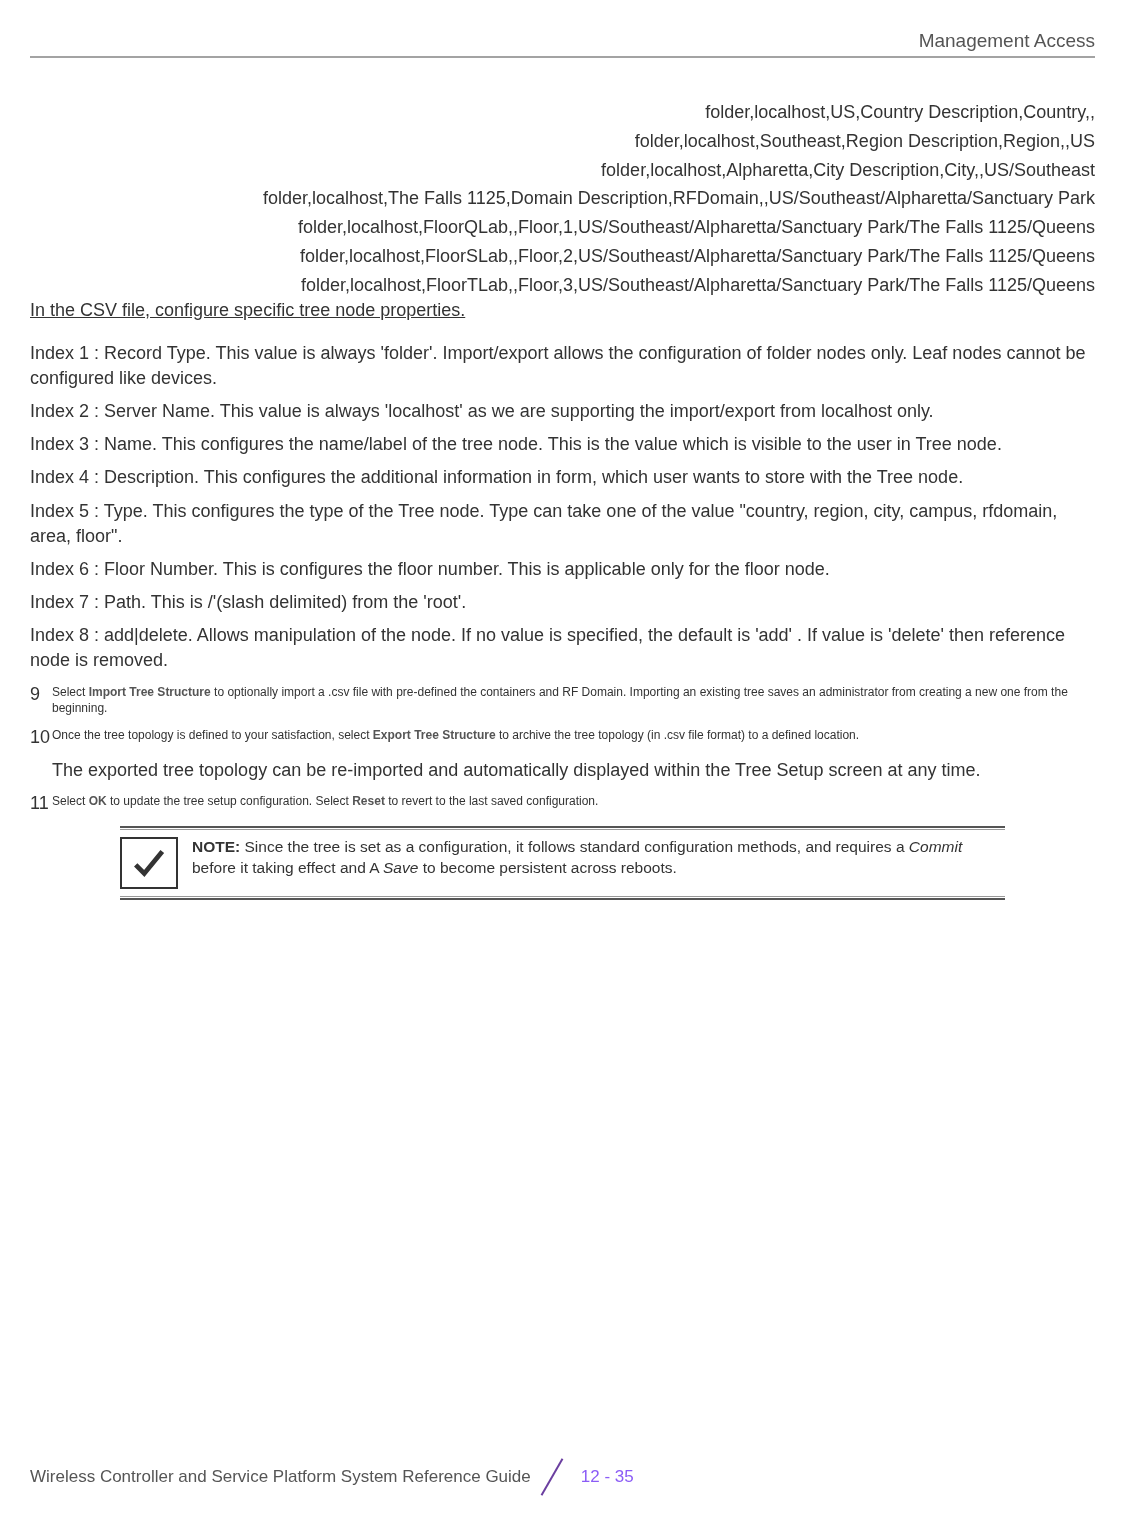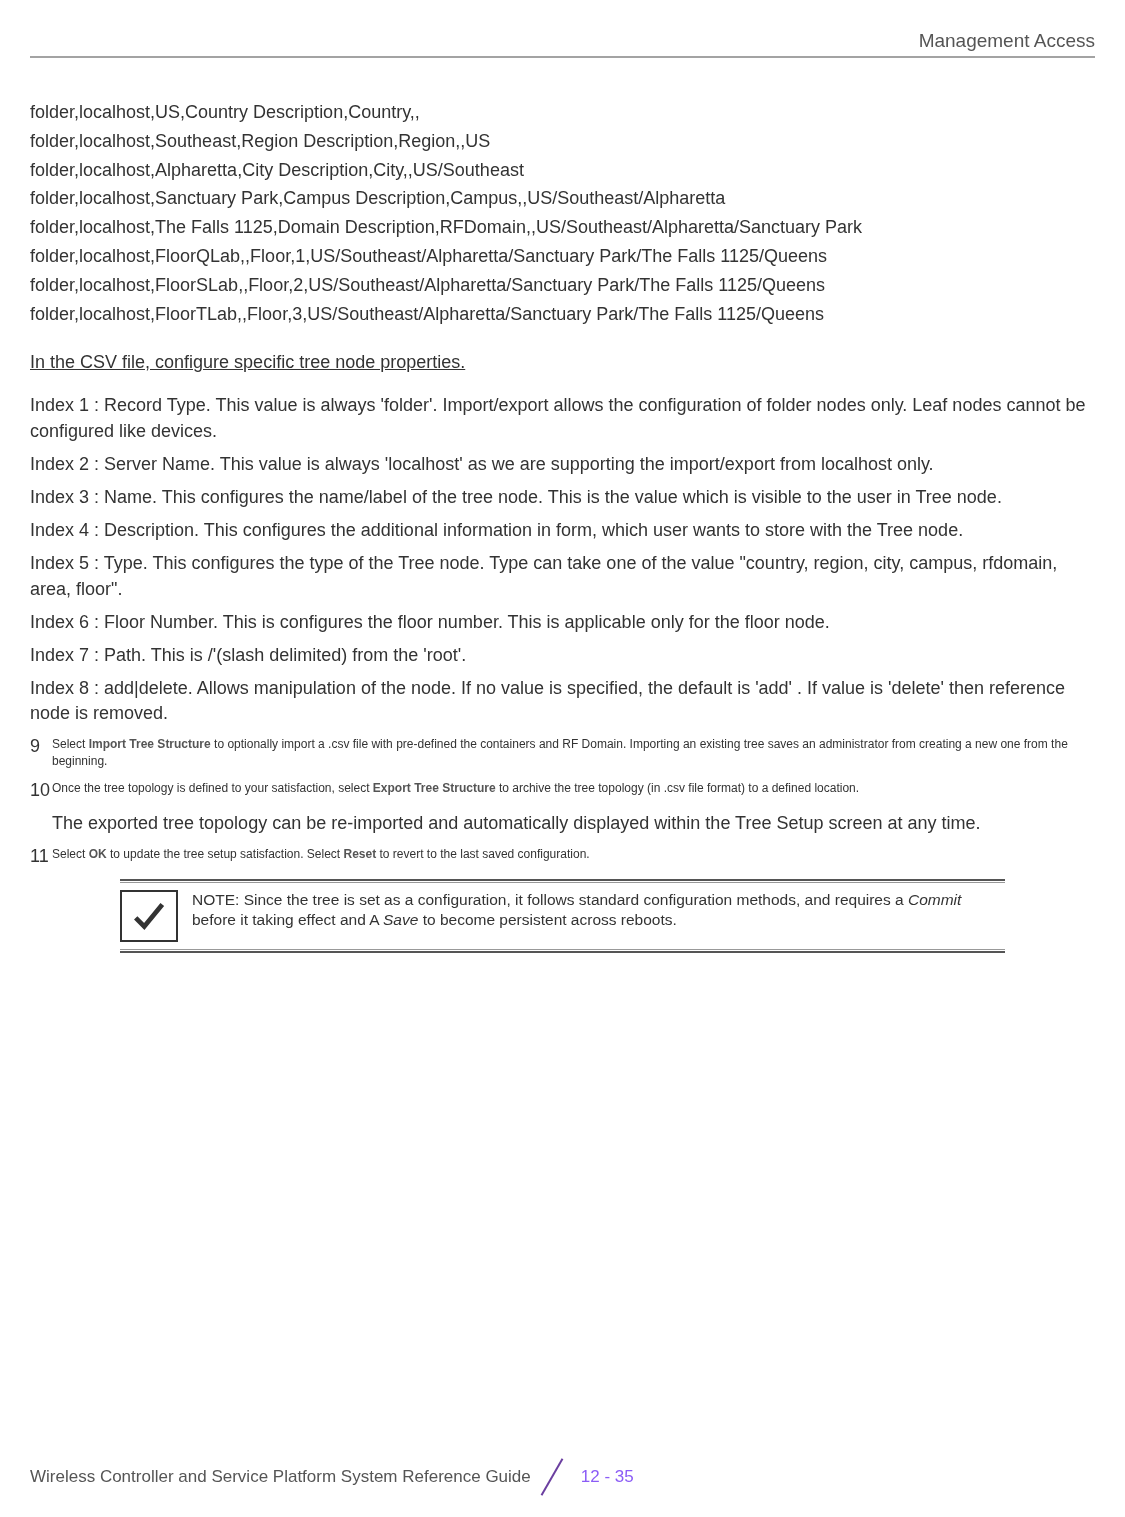--- a/index.html
+++ b/index.html
@@ -30,21 +30,21 @@
     .header-title {
       text-align: right;
       font-size: 19px;
       color: #555;
       font-weight: 300;
     }
     .content {
       padding: 0 0 0 0;
     }
     .csv-block {
-      margin-bottom: 24px;
+      text-align: right;
     }
     .csv-line {
       font-size: 18px;
       color: #333;
       line-height: 1.6;
       font-weight: 300;
     }
     .section-heading {
       font-size: 18px;
       text-decoration: underline;
@@ -113,21 +113,21 @@
     .note-icon svg {
       width: 38px;
       height: 38px;
     }
     .note-text {
       font-size: 15.5px;
       line-height: 1.3;
       color: #333;
     }
     .note-text strong {
-      font-weight: normal;
+      font-weight: bold;
     }
     .note-text em {
       font-style: italic;
     }
     .note-rule-bottom {
       border-top: 1px solid #999;
       border-bottom: 2px solid #555;
       height: 4px;
       margin-top: 3px;
     }
@@ -169,21 +169,20 @@
   <div class="header">
     <div class="header-title">Management Access</div>
   </div>
 
   <div class="content">
 
     <div class="csv-block">
       <div class="csv-line">folder,localhost,US,Country Description,Country,,</div>
       <div class="csv-line">folder,localhost,Southeast,Region Description,Region,,US</div>
       <div class="csv-line">folder,localhost,Alpharetta,City Description,City,,US/Southeast</div>
-      <div class="csv-line">folder,localhost,Sanctuary Park,Campus Description,Campus,,US/Southeast/Alpharetta</div>
       <div class="csv-line">folder,localhost,The Falls 1125,Domain Description,RFDomain,,US/Southeast/Alpharetta/Sanctuary Park</div>
       <div class="csv-line">folder,localhost,FloorQLab,,Floor,1,US/Southeast/Alpharetta/Sanctuary Park/The Falls 1125/Queens</div>
       <div class="csv-line">folder,localhost,FloorSLab,,Floor,2,US/Southeast/Alpharetta/Sanctuary Park/The Falls 1125/Queens</div>
       <div class="csv-line">folder,localhost,FloorTLab,,Floor,3,US/Southeast/Alpharetta/Sanctuary Park/The Falls 1125/Queens</div>
     </div>
 
     <div class="section-heading">In the CSV file, configure specific tree node properties.</div>
 
     <div class="index-list">
       <div class="index-item">Index 1 : Record Type. This value is always 'folder'. Import/export allows the configuration of folder nodes only. Leaf nodes cannot be configured like devices.</div>
@@ -207,21 +206,21 @@
       <div class="step-number">10</div>
       <div class="step-text">
         <span>Once the tree topology is defined to your satisfaction, select </span><span class="bold-link">Export Tree Structure</span><span> to archive the tree topology (in .csv file format) to a defined location.</span>
       </div>
     </div>
     <div class="step-extra">The exported tree topology can be re-imported and automatically displayed within the Tree Setup screen at any time.</div>
 
     <div class="step-block">
       <div class="step-number">11</div>
       <div class="step-text">
-        <span>Select </span><span class="bold-link">OK</span><span> to update the tree setup satisfaction. Select </span><span class="bold-link">Reset</span><span> to revert to the last saved configuration.</span>
+        <span>Select </span><span class="bold-link">OK</span><span> to update the tree setup configuration. Select </span><span class="bold-link">Reset</span><span> to revert to the last saved configuration.</span>
       </div>
     </div>
 
     <div class="note-container">
       <div class="note-rule-thick"></div>
       <div class="note-body">
         <div class="note-icon">
           <svg viewBox="0 0 40 40">
               <path d="M 6 22 L 15 31 L 34 8" stroke="#333" stroke-width="5" fill="none"></path>
             </svg>

